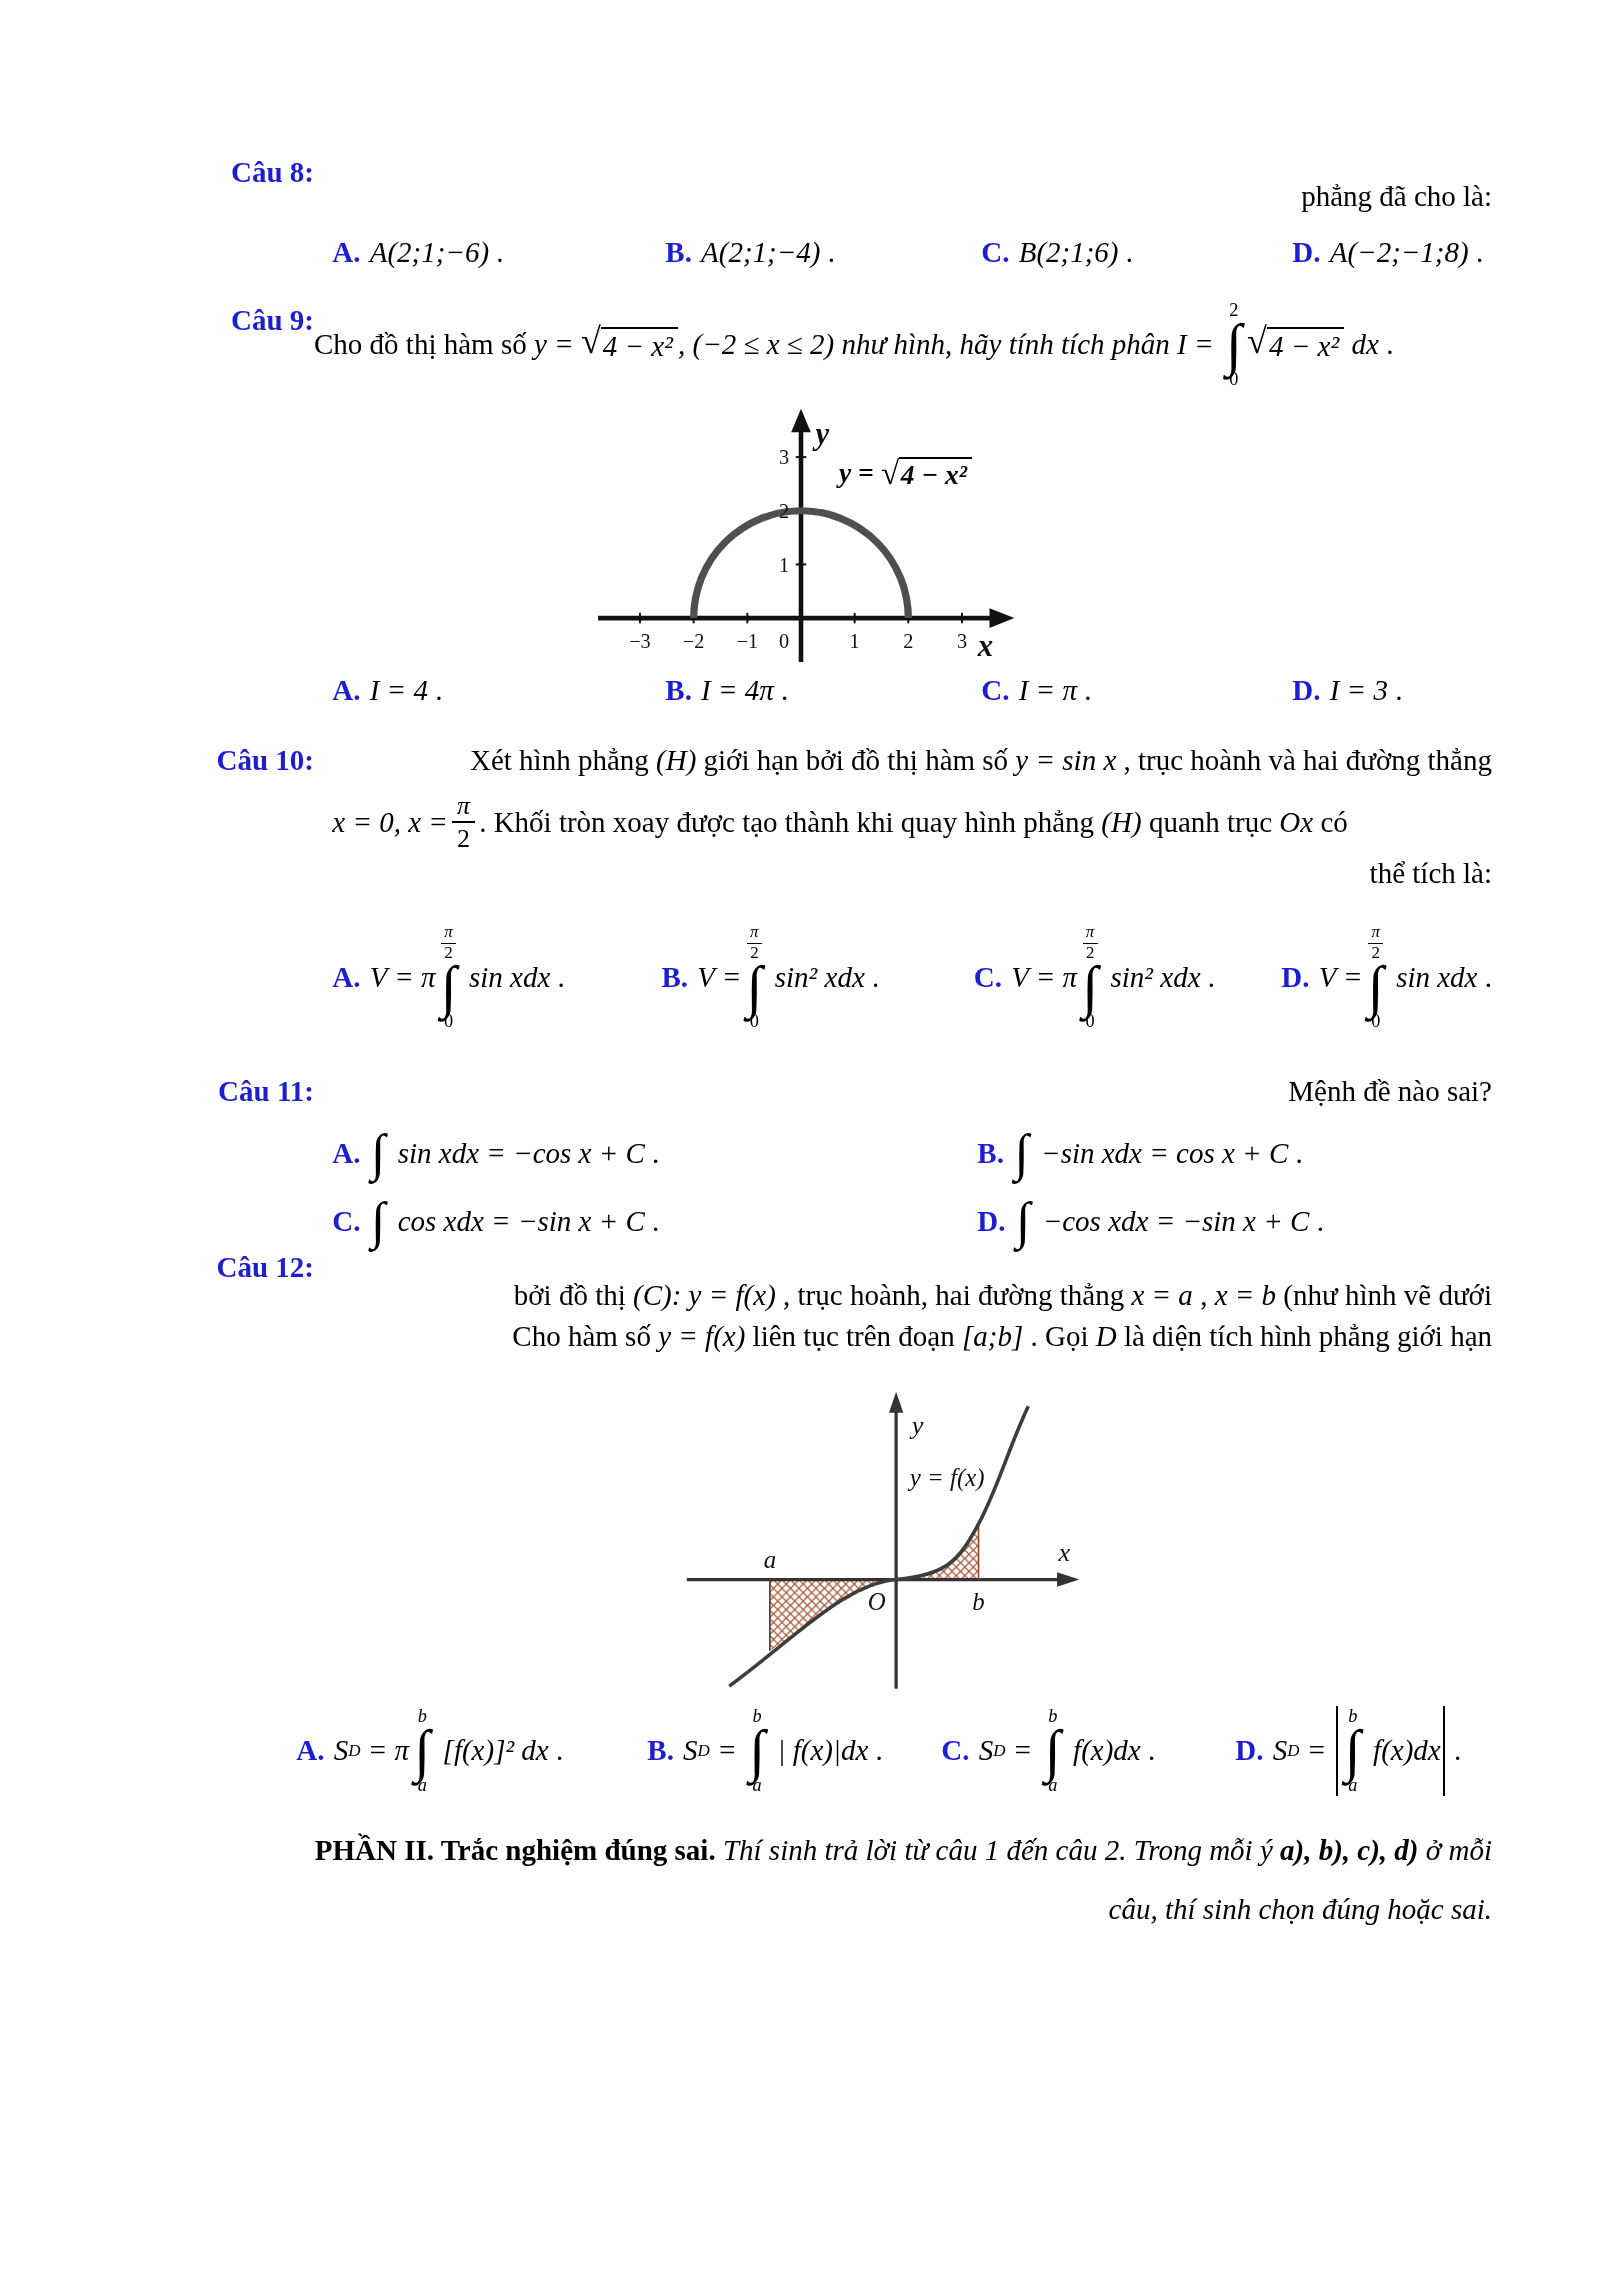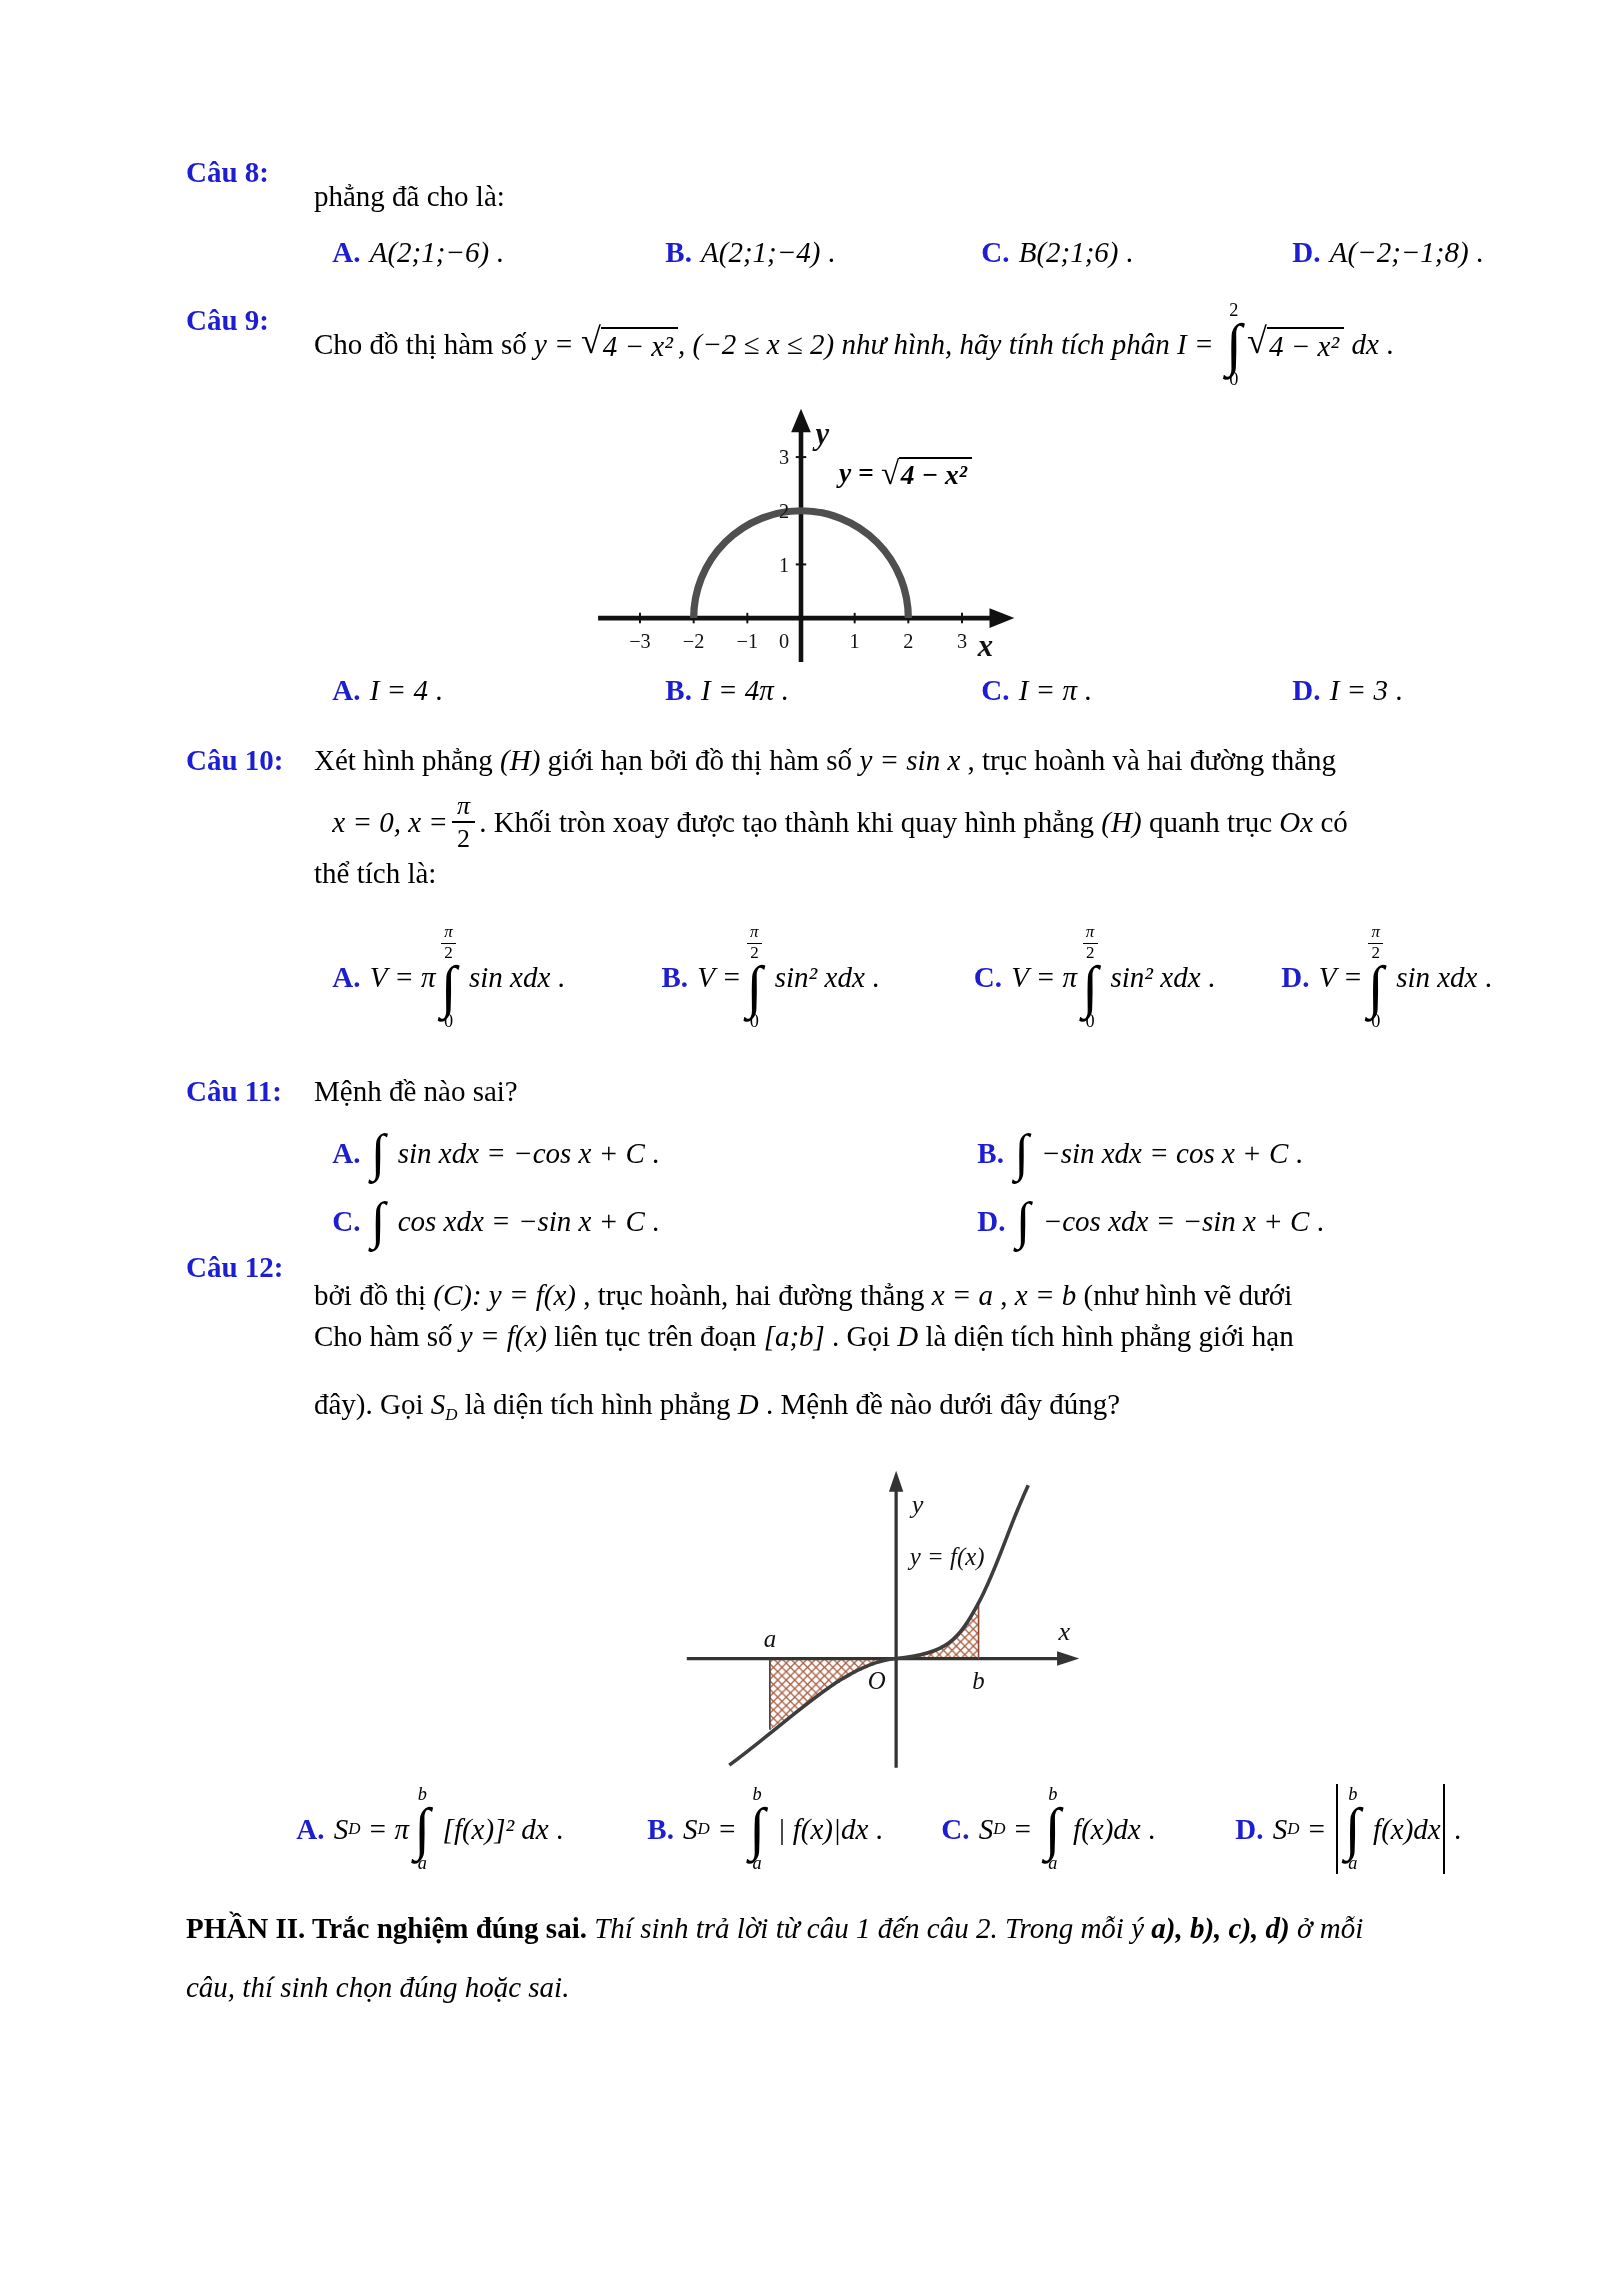--- a/index.html
+++ b/index.html
@@ -1,18 +1,18 @@
 <!DOCTYPE html>
 <html style="font-size:10.5px"><head>
 <meta charset="utf-8">
 <style>
   html,body{margin:0;padding:0;background:#e8e8e8;}
   .page{position:relative;width:1623px;height:2295px;background:#ffffff;margin:0 auto;
         font-family:"Liberation Serif",serif;font-size:29px;color:#000;overflow:hidden;}
-  .content{position:absolute;left:186px;right:131px;top:152px;}
+  .content{position:absolute;left:186px;right:131px;top:152px;text-align:right;}
   .q{margin:0;}
   .qrow{display:flex;align-items:flex-start;}
   .qlabel{color:#1d1dd2;font-weight:700;width:128px;flex:none;line-height:41px;}
   .qbody{flex:1;min-width:0;}
   .tline{line-height:41px;white-space:nowrap;}
   .it{font-style:italic;}
   .bold{font-weight:700;}
   .mathline{display:flex;align-items:center;white-space:pre;}
   
   .opts4{display:flex;align-items:center;padding-left:18.3px;white-space:pre;}
@@ -158,21 +158,20 @@
       </div>
     </div>
   </div>
 
   <div class="q" style="">
     <div class="qrow">
       <span class="qlabel">Câu 12:</span>
       <div class="qbody">
         <div class="tline" style="margin-top:27.5px"><span>bởi đồ thị </span><span class="it">(C): y = f(x)</span><span> , trục hoành, hai đường thẳng </span><span class="it">x = a</span><span> , </span><span class="it">x = b</span><span> (như hình vẽ dưới</span></div>
         <div class="tline"><span>Cho hàm số </span><span class="it">y = f(x)</span><span> liên tục trên đoạn </span><span class="it">[a;b]</span><span> . Gọi </span><span class="it">D</span><span> là diện tích hình phẳng giới hạn</span></div>
-        <div class="tline" style="margin-top:27.5px"><span>đây). Gọi </span><span class="it">S</span><span class="ssub">D</span><span> là diện tích hình phẳng </span><span class="it">D</span><span> . Mệnh đề nào dưới đây đúng?</span></div>
 
         <div class="gwrap g12" style="margin-top:23.6px">
           <svg width="419" height="314" viewBox="0 0 640 480" style="font-size:45px">
             <defs>
               <pattern id="xh" patternUnits="userSpaceOnUse" width="13" height="13">
                 <path d="M0 13 L13 0 M0 0 L13 13" stroke="#a85c3e" stroke-width="2" fill="none"></path>
               </pattern>
             </defs>
             <path d="M 157 305 L 157 414 C 222 372, 288 316, 350 305 Z" fill="url(#xh)"></path>
             <path d="M 350 305 C 428 298, 446 276, 476 220 L 476 305 Z" fill="url(#xh)"></path>

